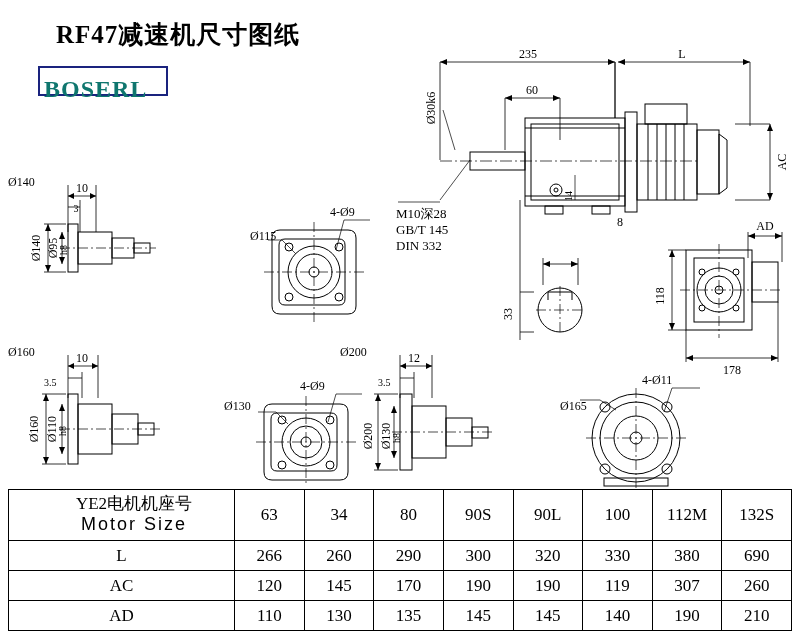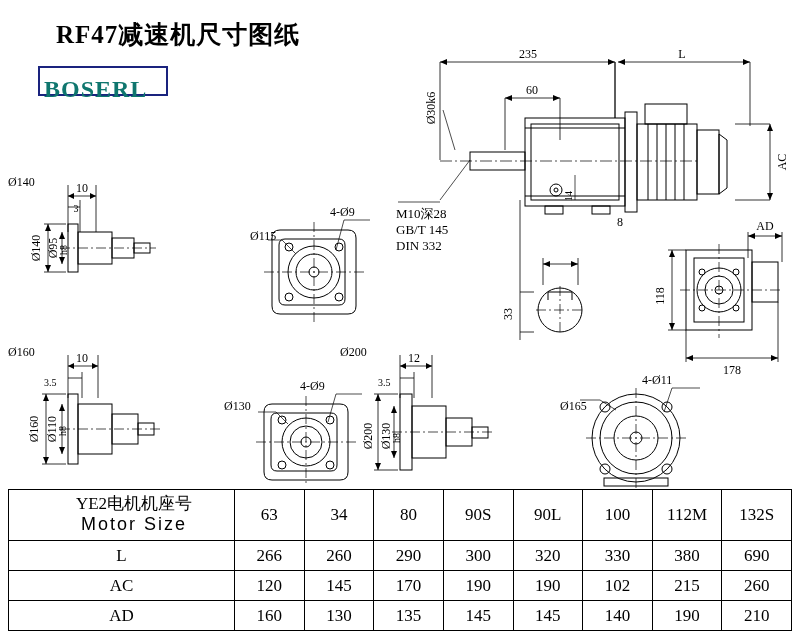--- a/index.html
+++ b/index.html
@@ -443,27 +443,27 @@
         <td>380</td>
         <td>690</td>
       </tr>
       <tr>
         <td class="rowhead">AC</td>
         <td>120</td>
         <td>145</td>
         <td>170</td>
         <td>190</td>
         <td>190</td>
-        <td>102</td>
-        <td>215</td>
+        <td>119</td>
+        <td>307</td>
         <td>260</td>
       </tr>
       <tr>
         <td class="rowhead">AD</td>
-        <td>160</td>
+        <td>110</td>
         <td>130</td>
         <td>135</td>
         <td>145</td>
         <td>145</td>
         <td>140</td>
         <td>190</td>
         <td>210</td>
       </tr>
     </tbody>
   </table>

